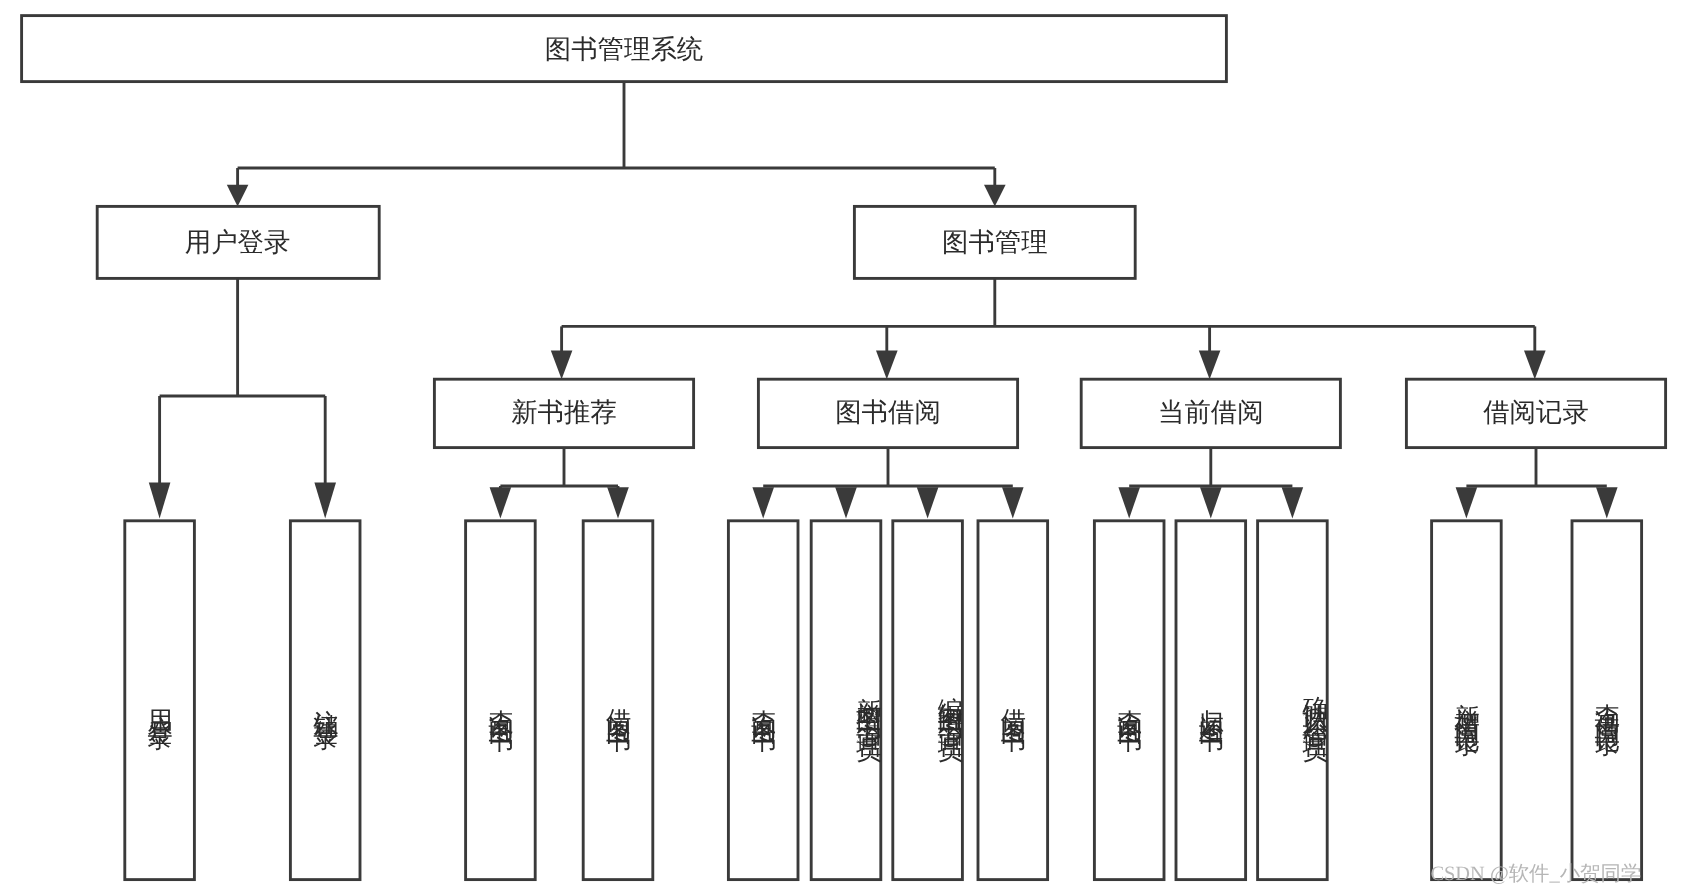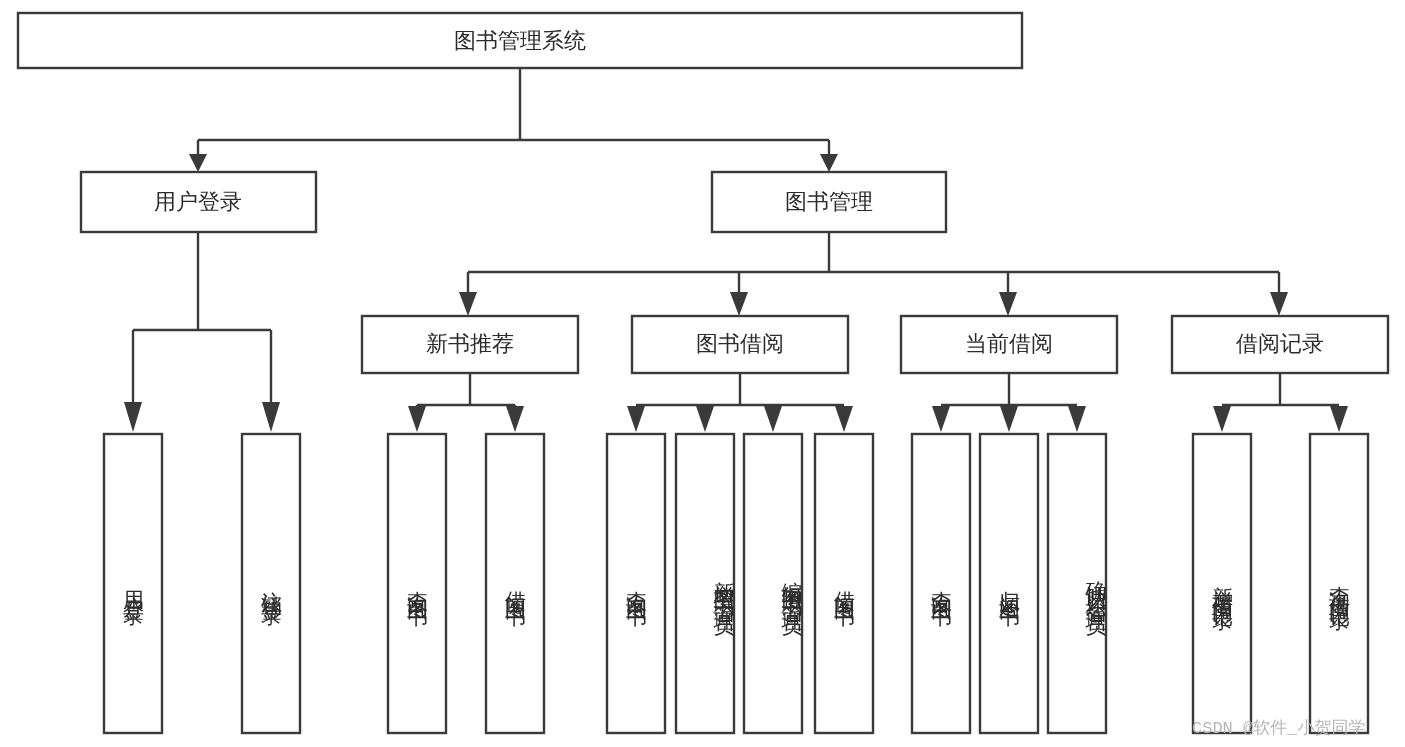--- a/index.html
+++ b/index.html
@@ -62,21 +62,21 @@
     letter-spacing: 5px;
     text-align: center;
     white-space: nowrap;
     pointer-events: none;
     user-select: none;
   }
   .watermark {
     position: absolute;
     left: 1192px;
     top: 716px;
-    font-family: Liberation Mono, monospace;
+    font-family: Liberation Serif, serif;
     font-size: 17px;
     color: #b6b6b6;
     white-space: nowrap;
     user-select: none;
   }
 </style>
 </head>
 <body>
 
 <div id="diagram-root">

